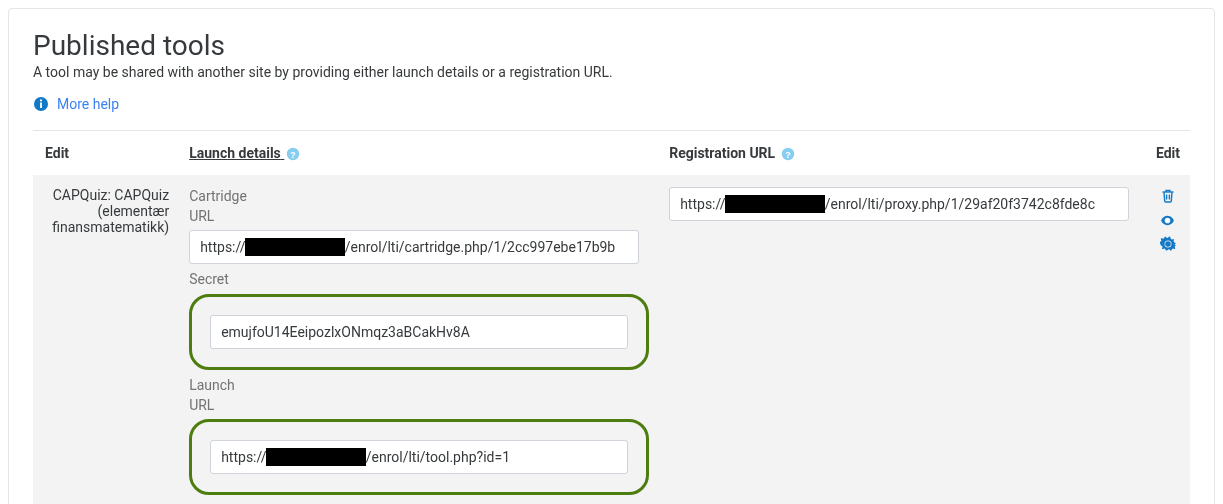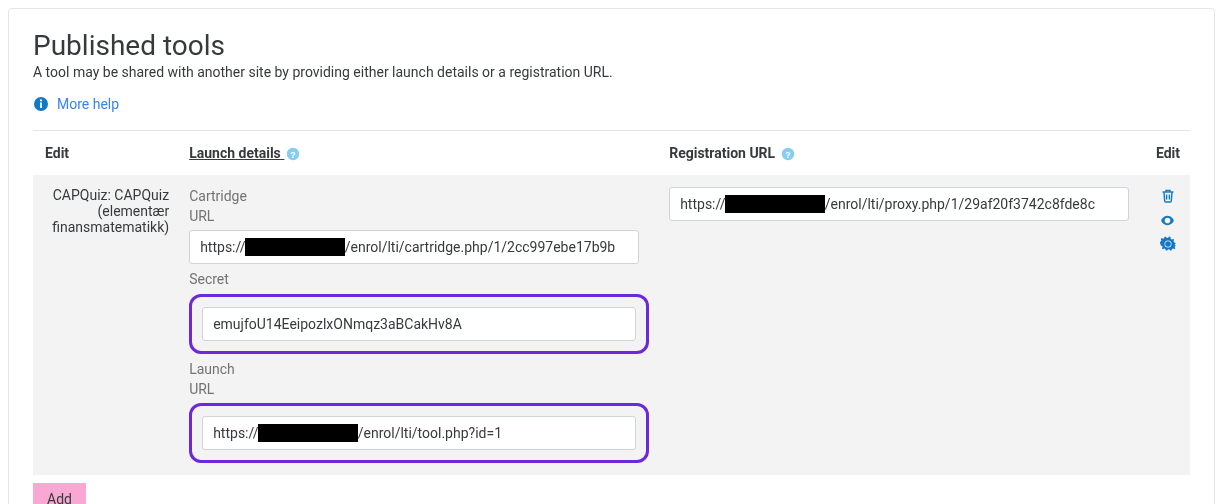--- a/index.html
+++ b/index.html
@@ -93,23 +93,23 @@
     border-radius: 3px;
     background: #fff;
     padding: 6px 10px;
     font-size: 14px;
     font-family: inherit;
     color: #373a3c;
     display: block;
   }
   .text-input.wide { width: 460px; }
   .highlighted-wrap {
-    border: 3px solid #6d28d9;
-    border-radius: 12px;
-    padding: 10px;
+    border: 3px solid #4d7c0f;
+    border-radius: 20px;
+    padding: 18px;
     width: 460px;
     display: inline-block;
   }
   .highlighted-wrap .text-input {
     width: 100%;
     border-radius: 3px;
   }
   .redact-overlay {
     position: relative;
     display: inline-block;

